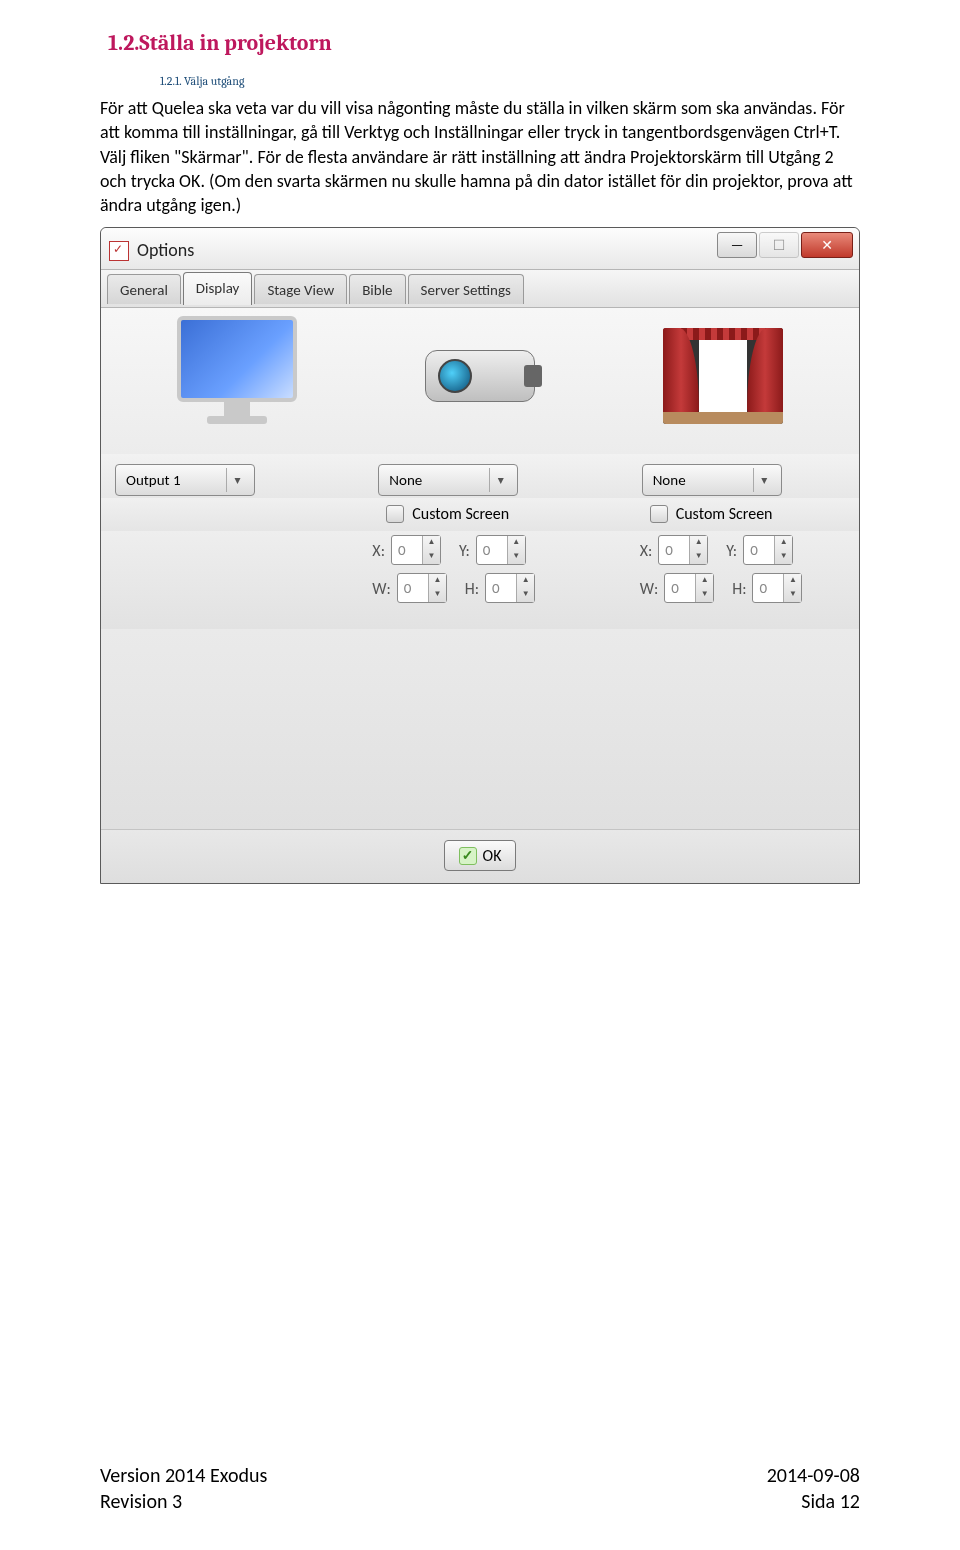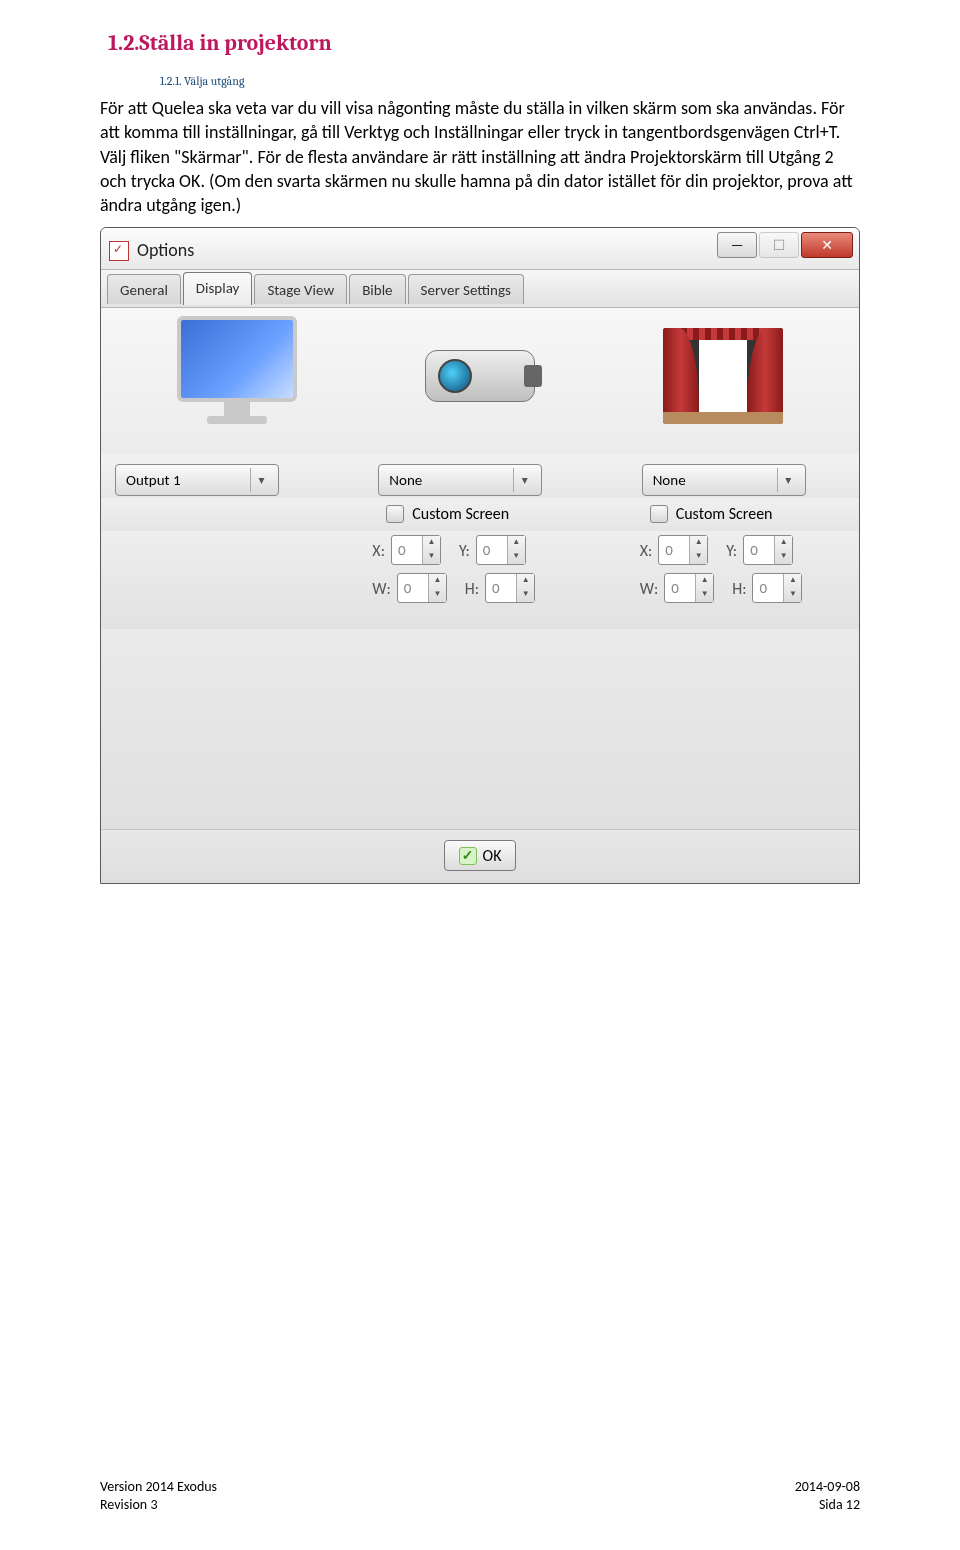--- a/index.html
+++ b/index.html
@@ -193,21 +193,21 @@
 
   
   .dd-row {
     display:grid;
     grid-template-columns: 1fr 1fr 1fr;
     padding: 10px 14px 2px 14px;
     background: linear-gradient(#f2f2f2,#e7e7e7);
     align-items:center;
   }
   .dd {
-    width: 164px; height:32px;
+    width: 140px; height:32px;
     border:1px solid #8a8a8a; border-radius:4px;
     background: linear-gradient(#fafafa,#dcdcdc);
     display:flex; align-items:center; justify-content:space-between;
     padding: 0 6px 0 10px; font-size:15px;
   }
   .dd .arrowbox {
     width:22px; height:24px; border-left:1px solid #aaa;
     display:flex; align-items:center; justify-content:center;
   }
   .arrowbox::after{ content:"▾"; color:#555; font-size:12px;}
@@ -268,21 +268,21 @@
     width:18px;height:18px; background:#d7f3c7; border-radius:3px;
     display:flex;align-items:center;justify-content:center; color:#3a8a1f; font-weight:bold; font-size:14px;
     border:1px solid #7fbf5f;
   }
 
   
   .footer {
     position: absolute;
     left: 100px; right: 100px; bottom: 36px;
     display:flex; justify-content:space-between;
-    font-size:14px;
+    font-size:20px;
   }
   .footer .col { line-height:1.3; }
   .footer .right { text-align:right; }
 </style>
 </head>
 <body>
 
 <div class="heading1">1.2.Ställa in projektorn</div>
 <div class="heading2">1.2.1. Välja utgång</div>
 <p class="bodytext">För att Quelea ska veta var du vill visa någonting måste du ställa in vilken skärm som ska användas. För att komma till inställningar, gå till Verktyg och Inställningar eller tryck in tangentbordsgenvägen Ctrl+T. Välj fliken "Skärmar". För de flesta användare är rätt inställning att ändra Projektorskärm till Utgång 2 och trycka OK. (Om den svarta skärmen nu skulle hamna på din dator istället för din projektor, prova att ändra utgång igen.)</p>

